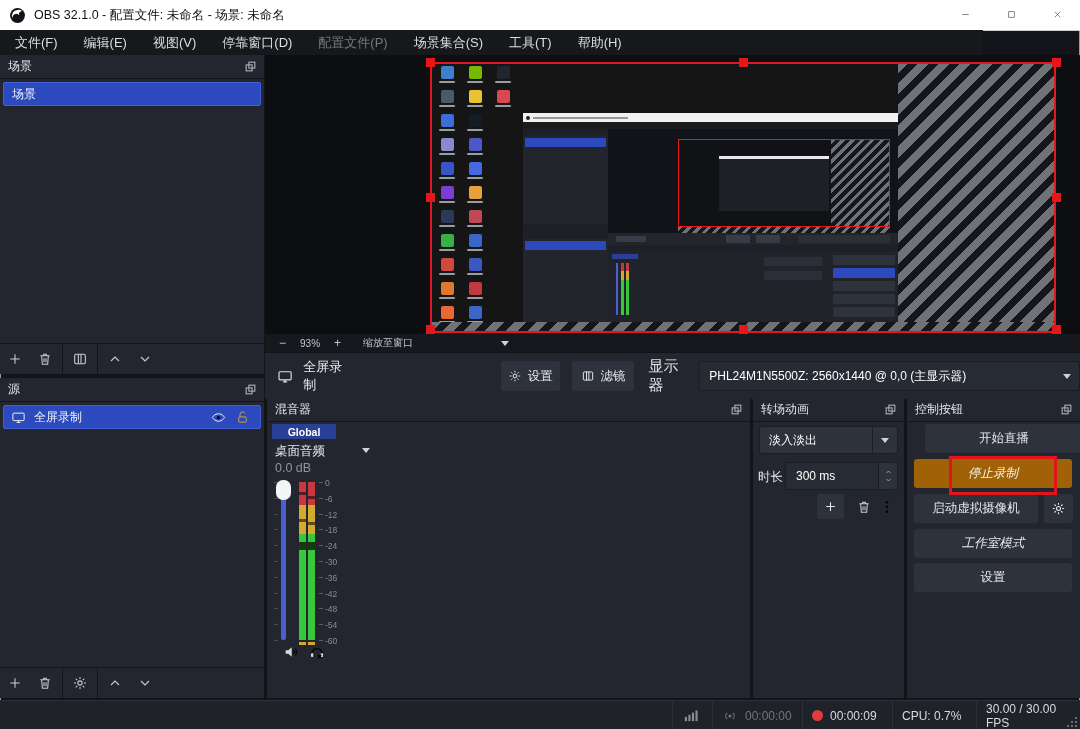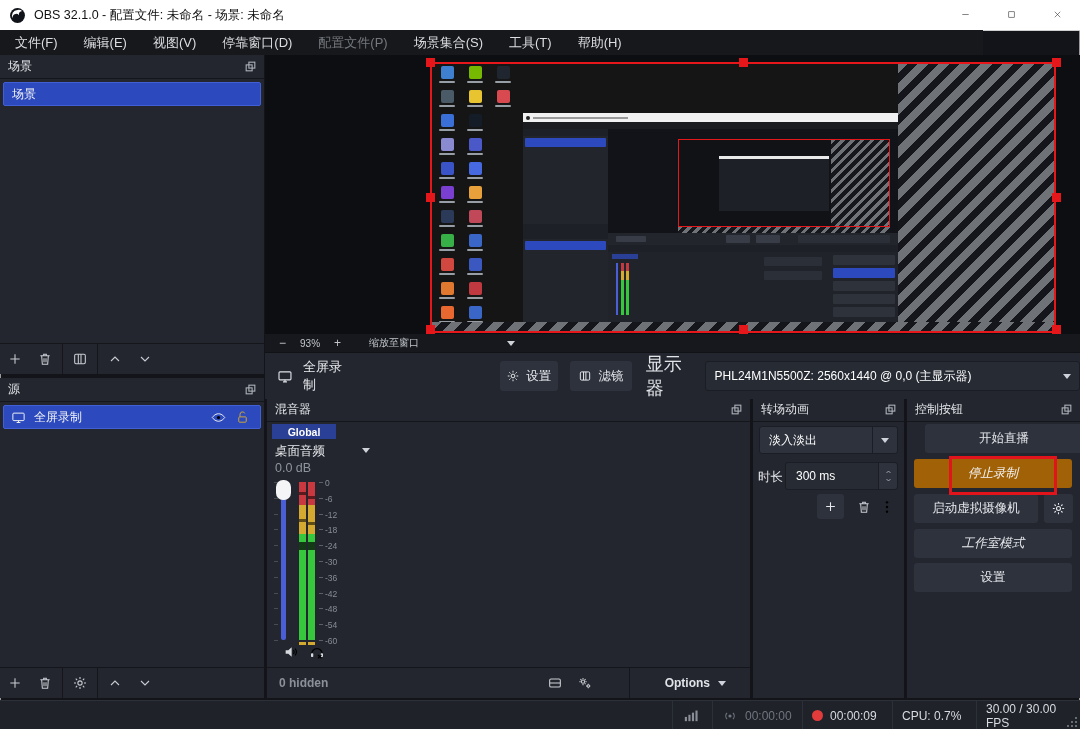--- a/index.html
+++ b/index.html
@@ -508,42 +508,42 @@
     <div class="handle" style="left:787px;top:138px;"></div>
     <div class="handle" style="left:161px;top:270px;"></div>
     <div class="handle" style="left:474px;top:270px;"></div>
     <div class="handle" style="left:787px;top:270px;"></div>
   </div>
 
   <div class="zoomstrip">
     <span class="zi" style="font-size:12px;">−</span>
     <span class="zi">93%</span>
     <span class="zi" style="font-size:12px;">+</span>
-    <span class="zi" style="margin-left:28px;">缩放至窗口</span>
+    <span class="zi" style="margin-left:22px;">缩放至窗口</span>
     <span class="caret" style="margin-left:88px;"></span>
   </div>
 
   <div class="srcbar">
     <svg style="width:17px;height:17px;margin-left:12px;stroke:#dfe2e6;fill:none;stroke-width:1.7;">
         <use href="#i-monitor"></use>
       </svg>
     <span class="name">全屏录制</span>
     <div class="btn" style="width:62px;margin-left:148px;">
       <svg>
           <use href="#i-gear"></use>
         </svg>
       <span>设置</span>
     </div>
     <div class="btn" style="width:66px;margin-left:12px;">
       <svg>
           <use href="#i-filter"></use>
         </svg>
       <span>滤镜</span>
     </div>
-    <span style="font-size:18px;color:#e2e4e8;margin-left:14px;">显示器</span>
+    <span style="font-size:15px;color:#e2e4e8;margin-left:14px;">显示器</span>
     <div class="ddown" style="width:400px;margin-left:8px;position:relative;">
       <span style="margin-left:9px;">PHL24M1N5500Z: 2560x1440 @ 0,0 (主显示器)</span>
       <span class="caret" style="position:absolute;right:8px;"></span>
     </div>
   </div>
 
   <div class="dock" style="left:267px;top:398px;width:483px;height:300px;">
     <div class="hdr">
       <span class="t">混音器</span>
       <svg class="pop" viewBox="0 0 24 24" style="stroke:#aeb2ba;fill:none;stroke-width:2">
@@ -613,40 +613,20 @@
         <em style="top: 158px;"></em>
       </div>
     <div class="mixicons">
       <svg>
           <use href="#i-speaker"></use>
         </svg>
       <svg>
           <use href="#i-phones-x"></use>
         </svg>
     </div>
-    <div class="toolbar">
-      <span style="font-size:12px;font-weight:bold;color:#8b9099;margin-left:12px;">0 hidden</span>
-      <div style="position:absolute;right:150px;display:flex;align-items:center;">
-        <div class="tbtn">
-            <svg>
-              <use href="#i-rows"></use>
-            </svg>
-          </div>
-        <div class="tbtn">
-            <svg>
-              <use href="#i-gears2"></use>
-            </svg>
-          </div>
-      </div>
-      <div class="tsep" style="position:absolute;right:118px;"></div>
-      <div style="position:absolute;right:24px;display:flex;align-items:center;gap:8px;">
-        <span style="font-size:12px;font-weight:bold;color:#e0e3e8;">Options</span>
-        <span class="caret"></span>
-      </div>
-    </div>
   </div>
 
   <div class="dock" style="left:753px;top:398px;width:151px;height:300px;">
     <div class="hdr">
       <span class="t">转场动画</span>
       <svg class="pop" viewBox="0 0 24 24" style="stroke:#aeb2ba;fill:none;stroke-width:2">
           <use href="#i-popup"></use>
         </svg>
     </div>
     <div class="ddown" style="position:absolute;left:6px;top:28px;width:139px;height:28px;background:#2e323c;">

